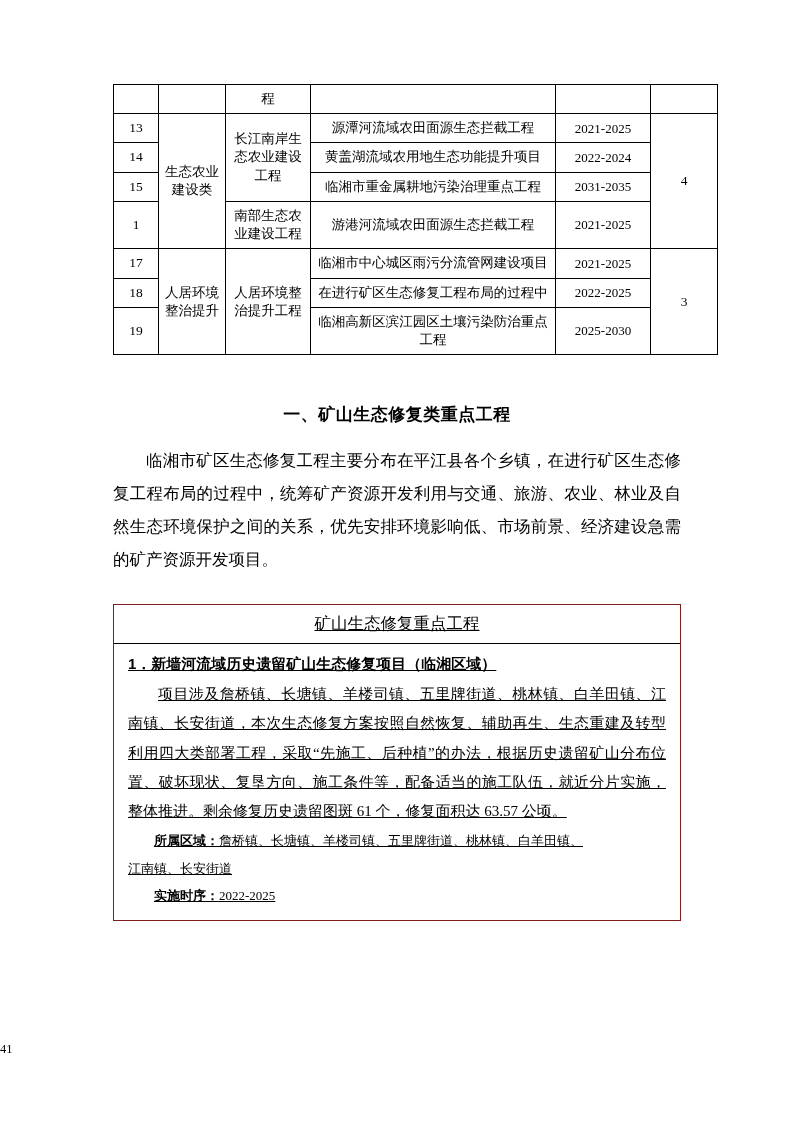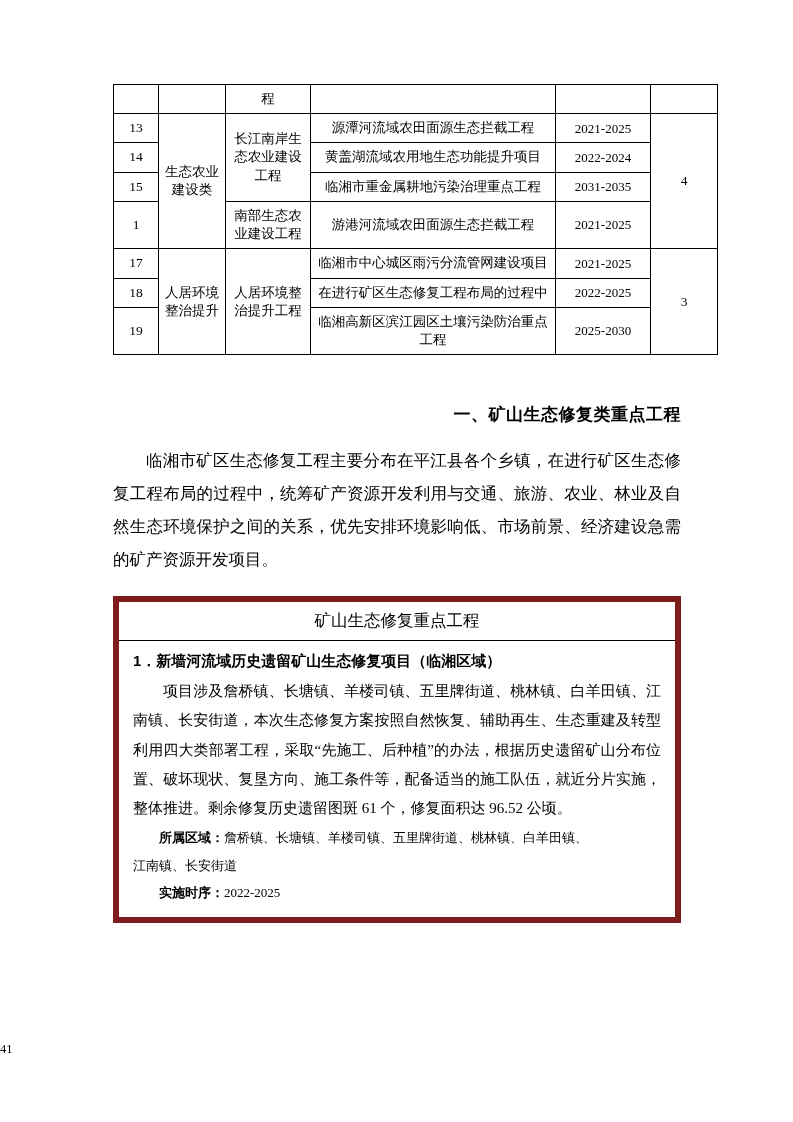--- a/index.html
+++ b/index.html
@@ -46,38 +46,39 @@
   td.c-name { width: 238px; }
   td.c-time { width: 88px; }
   td.c-cnt { width: 60px; }
   .nowrap-time { white-space: nowrap; font-size: 13px; }
 
   
   h1.sec {
     font-size: 17px;
     font-weight: bold;
     margin: 48px 0 18px 0;
-    text-align: right;
+    text-align: center;
     font-family: Liberation Mono, monospace;
     letter-spacing: 0.5px;
   }
   p.body {
     font-size: 16.5px;
     line-height: 2.0;
     margin: 0;
     text-align: justify;
     text-indent: 2em;
     font-family: "Liberation Serif", "DejaVu Serif", serif;
   }
 
   
   .projbox {
-    border: 6px solid #7f1d1d;
-    margin-top: 20px;
+    border: 1px solid #7f1d1d;
+    margin-top: 28px;
     box-sizing: border-box;
+    text-decoration: underline;
   }
   .projbox .title {
     text-align: center;
     font-size: 16.5px;
     padding: 8px 4px 8px 4px;
     border-bottom: 1px solid #000;
     font-family: "Liberation Serif", "DejaVu Serif", serif;
   }
   .projbox .inner {
     padding: 8px 14px 12px 14px;
@@ -188,21 +189,21 @@
     </table>
 
     <h1 class="sec">一、矿山生态修复类重点工程</h1>
 
     <p class="body">临湘市矿区生态修复工程主要分布在平江县各个乡镇，在进行矿区生态修复工程布局的过程中，统筹矿产资源开发利用与交通、旅游、农业、林业及自然生态环境保护之间的关系，优先安排环境影响低、市场前景、经济建设急需的矿产资源开发项目。</p>
 
     <div class="projbox">
       <div class="title">矿山生态修复重点工程</div>
       <div class="inner">
         <div class="proj-head">1．新墙河流域历史遗留矿山生态修复项目（临湘区域）</div>
-        <p class="proj-para">项目涉及詹桥镇、长塘镇、羊楼司镇、五里牌街道、桃林镇、白羊田镇、江南镇、长安街道，本次生态修复方案按照自然恢复、辅助再生、生态重建及转型利用四大类部署工程，采取“先施工、后种植”的办法，根据历史遗留矿山分布位置、破坏现状、复垦方向、施工条件等，配备适当的施工队伍，就近分片实施，整体推进。剩余修复历史遗留图斑 61 个，修复面积达 96.52 公顷。</p>
+        <p class="proj-para">项目涉及詹桥镇、长塘镇、羊楼司镇、五里牌街道、桃林镇、白羊田镇、江南镇、长安街道，本次生态修复方案按照自然恢复、辅助再生、生态重建及转型利用四大类部署工程，采取“先施工、后种植”的办法，根据历史遗留矿山分布位置、破坏现状、复垦方向、施工条件等，配备适当的施工队伍，就近分片实施，整体推进。剩余修复历史遗留图斑 61 个，修复面积达 63.57 公顷。</p>
         <p class="field"><span class="lbl">所属区域：</span><span>詹桥镇、长塘镇、羊楼司镇、五里牌街道、桃林镇、白羊田镇、</span></p>
         <p class="field cont">江南镇、长安街道</p>
         <p class="field"><span class="lbl">实施时序：</span><span>2022-2025</span></p>
       </div>
     </div>
 
   </div>
 
   <div class="pageno">41</div>
 </div>

